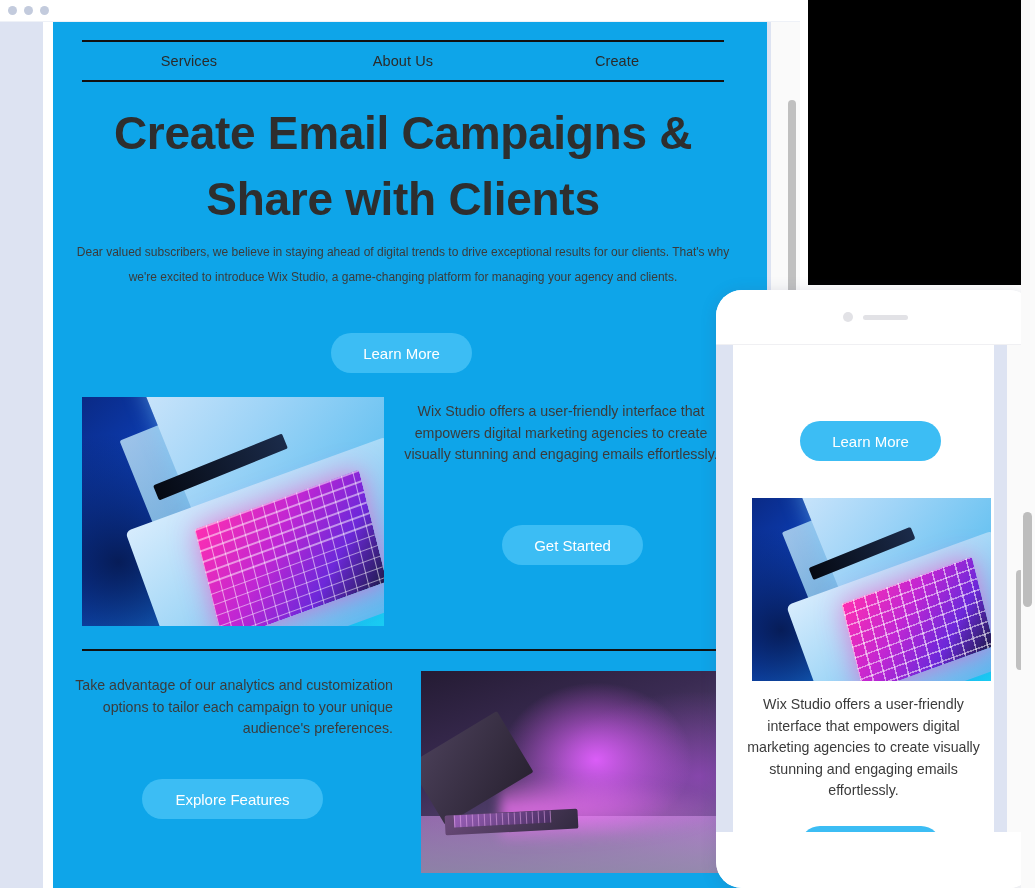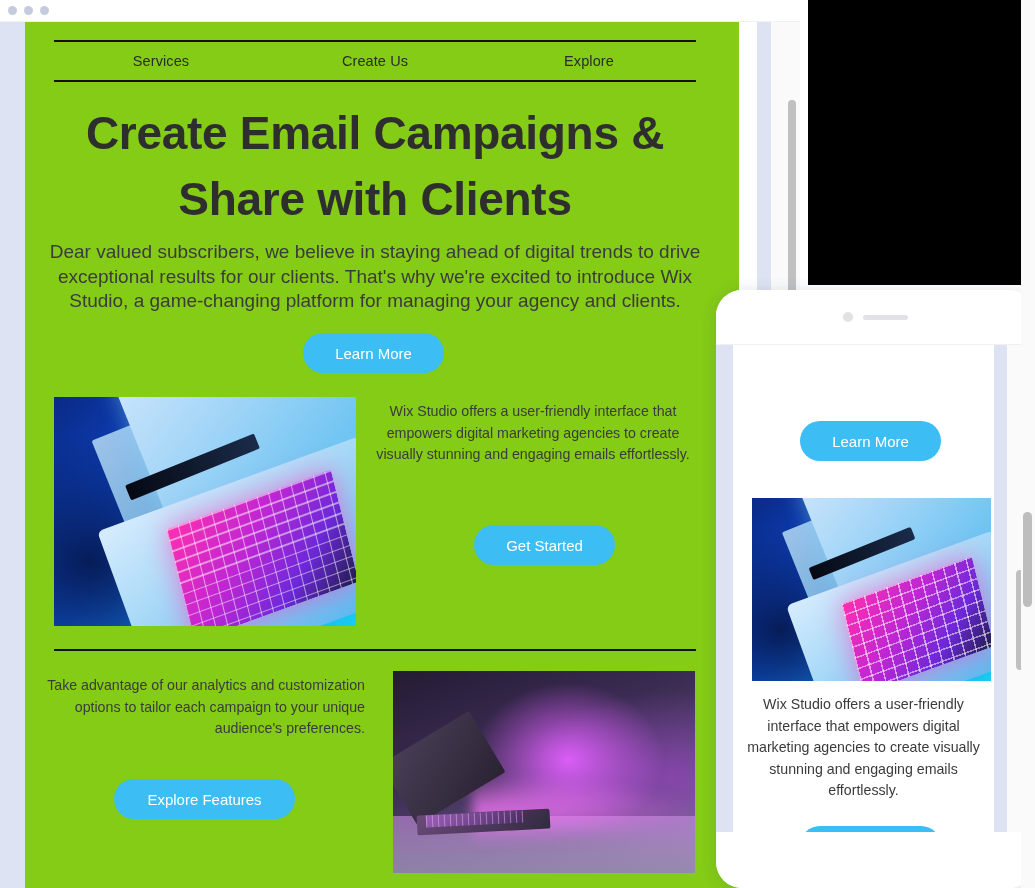--- a/index.html
+++ b/index.html
@@ -83,24 +83,24 @@
     position: absolute;
     left: 788px; top: 100px;
     width: 8px; height: 262px;
     border-radius: 4px;
     background: #c0c0c0;
   }
 
   
   .page {
     position: absolute;
-    left: 25px; top: 22px;
+    left: 53px; top: 22px;
     width: 714px;
     height: 866px;
-    background: #84cc16;
+    background: #0ea5e9;
     padding-left: 41px;
   }
 
   
   .nav {
     position: absolute;
     left: 29px; top: 18px;
     width: 642px;
     height: 42px;
     border-top: 2px solid #111111;
@@ -129,21 +129,21 @@
     color: #2e2e2e;
     letter-spacing: -0.3px;
   }
 
   
   .intro {
     position: absolute;
     left: 22px; top: 218px;
     width: 656px;
     text-align: center;
-    font-size: 19px;
+    font-size: 12px;
     line-height: 24.5px;
     color: #3b3b3b;
   }
 
   
   .pill {
     position: absolute;
     display: flex;
     align-items: center;
     justify-content: center;
@@ -427,22 +427,22 @@
     <div class="rail rail-left"></div>
     <div class="rail rail-right"></div>
 
     <div class="desk-scroll-track"></div>
     <div class="desk-scroll-thumb"></div>
 
     <div class="page">
 
       <nav class="nav">
         <span class="nav-item">Services</span>
-        <span class="nav-item">Create Us</span>
-        <span class="nav-item">Explore</span>
+        <span class="nav-item">About Us</span>
+        <span class="nav-item">Create</span>
       </nav>
 
       <h1 class="headline">Create Email Campaigns &amp; Share with Clients</h1>
 
       <p class="intro">Dear valued subscribers, we believe in staying ahead of digital trends to drive exceptional results for our clients. That's why we're excited to introduce Wix Studio, a game-changing platform for managing your agency and clients.</p>
 
       <button class="pill btn-learn-more">Learn More</button>
 
       <div class="photo photo-laptop-blue">
         <div class="neon-blue">

